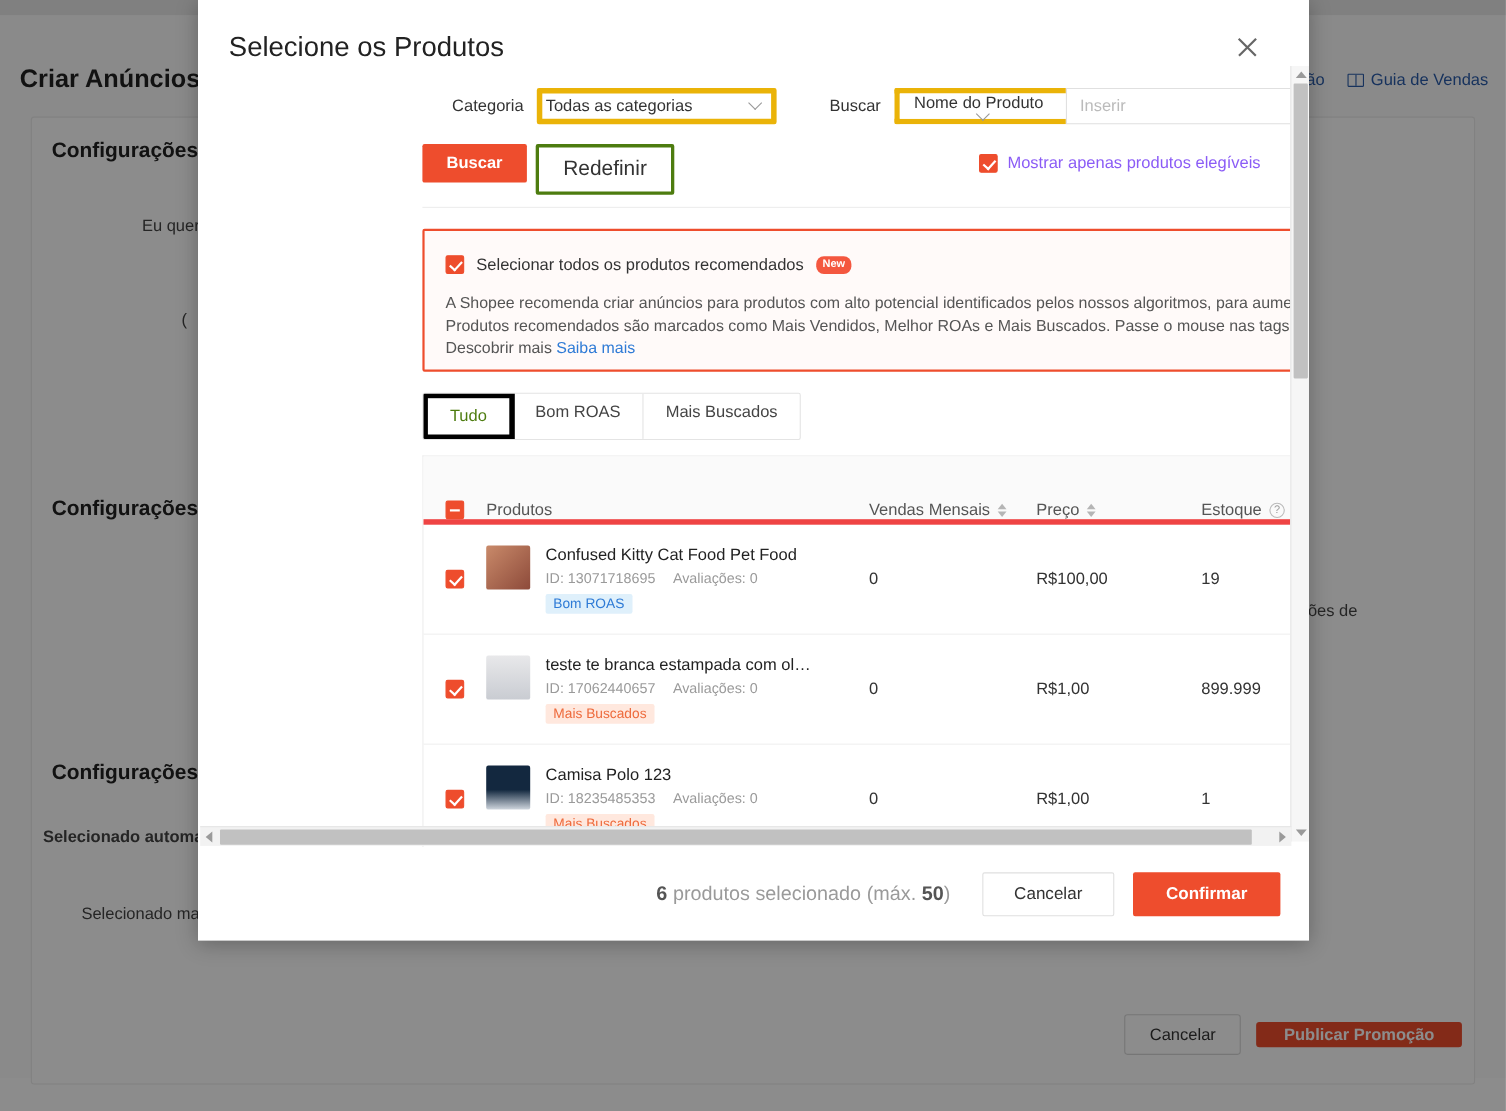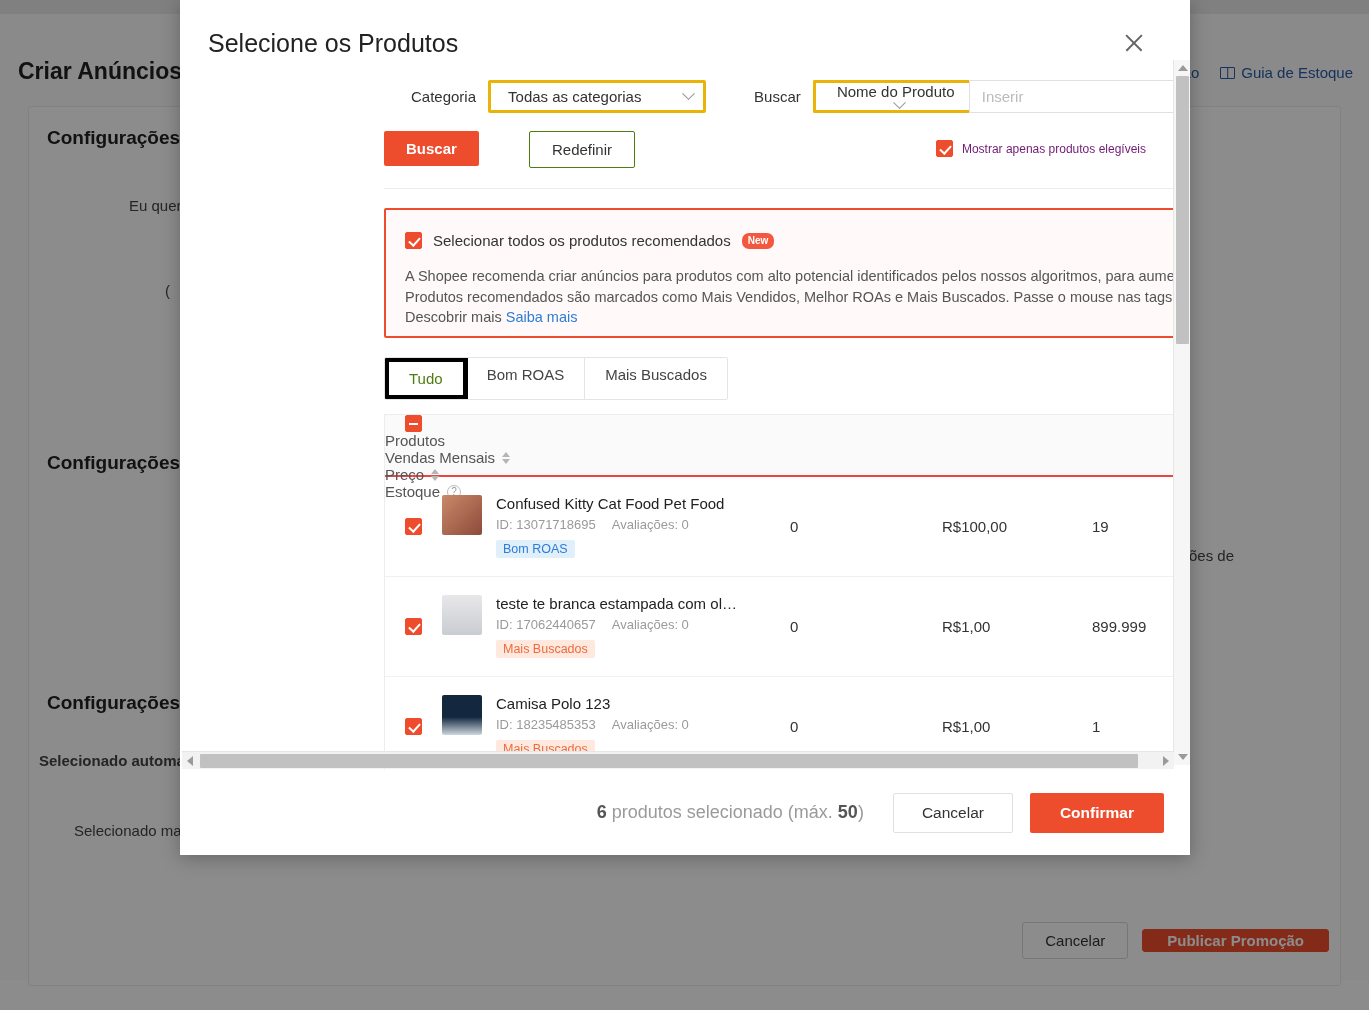--- a/index.html
+++ b/index.html
@@ -100,23 +100,23 @@
   .close-x:before { transform: rotate(45deg); }
   .close-x:after { transform: rotate(-45deg); }
 
   
   .filter-row {
     position: absolute; left: 219px; top: 80px;
     display: flex; align-items: center; margin-left: 12px;
   }
   .f-label { font-size: 15px; color: #333; margin-right: 12px; white-space: nowrap; }
   .sel {
-    height: 33px; border: 3px solid #eab308; border-radius: 2px;
+    height: 33px; border: 5px solid #eab308; border-radius: 2px;
     background: #fff; display: flex; align-items: center;
-    padding: 0 10px 0 17px; font-size: 15px; color: #333;
+    padding: 0 10px 0 3px; font-size: 15px; color: #333;
     justify-content: space-between; cursor: pointer;
   }
   #sel-categoria { width: 218px; }
   #sel-buscar-tipo {
     width: 156px; border-right: none; border-radius: 2px 0 0 2px; flex-direction: column;
   }
   .chev {
     width: 9px; height: 9px; border-right: 1.4px solid #999;
     border-bottom: 1.4px solid #999; transform: rotate(45deg) translate(-2px,-2px);
     margin-left: 8px; flex: none;
@@ -129,27 +129,27 @@
   .text-input::placeholder { color: #bbb; }
 
   
   .btn-buscar {
     position: absolute; left: 204px; top: 131px;
     background: #ee4d2d; color: #fff; border: none; border-radius: 2px;
     font-size: 15px; font-weight: bold; padding: 9px 22px; cursor: pointer;
   }
   .btn-redefinir {
     position: absolute; left: 307px; top: 131px;
-    background: #fff; color: #333; border: 1px solid #4d7c0f;
-    border-radius: 2px; font-size: 15px; padding: 9px 22px; cursor: pointer; margin-left: 42px;
+    background: #fff; color: #333; border: 3px solid #4d7c0f;
+    border-radius: 2px; font-size: 19px; padding: 9px 22px; cursor: pointer;
   }
   .elegiveis {
     position: absolute; right: 27px; top: 140px;
-    display: flex; align-items: center; gap: 9px;
-    font-size: 12px; color: #701a75; white-space: nowrap; cursor: pointer;
+    display: flex; align-items: flex-end; gap: 9px;
+    font-size: 15px; color: #8b5cf6; white-space: nowrap; cursor: pointer;
   }
 
   
   .cb {
     width: 17px; height: 17px; border-radius: 2px; flex: none;
     position: relative; cursor: pointer;
   }
   .cb.checked { background: #ee4d2d; border: 1px solid #ee4d2d; }
   .cb.checked:after {
     content: ""; position: absolute; left: 5px; top: 1.5px;
@@ -202,23 +202,23 @@
   .tab:last-child { border-right: none; }
   .tab.active { color: #4d7c0f; border: 5px solid #000000; margin: -1px; }
 
   
   .table-wrap {
     position: absolute; left: 204px; top: 414px;
     width: 962px; border: 1px solid #ededed; border-bottom: none;
     background: #fff;
   }
   .thead {
-    display: flex; align-items: flex-start; height: 62px;
-    background: #fafafa; border-bottom: 2px solid #ef4444;
-    font-size: 15px; color: #555; flex-direction: column;
+    display: flex; align-items: flex-end; height: 62px;
+    background: #fafafa; border-bottom: 5px solid #ef4444;
+    font-size: 15px; color: #555;
   }
   .col-cb { width: 57px; display: flex; justify-content: center; flex: none; }
   .col-prod { width: 348px; flex: none; }
   .col-vendas { width: 152px; flex: none; }
   .col-preco { width: 150px; flex: none; }
   .col-estoque { width: 148px; flex: none; }
   .hdr-cell { display: flex; align-items: center; gap: 7px; }
   .sort {
     display: inline-flex; flex-direction: column; gap: 2px; flex: none;
   }
@@ -315,21 +315,21 @@
 <div id="bg-page">
   <div id="bg-topstrip"></div>
   <div id="bg-inner">
 
     <div class="bg-title">Criar Anúncios de</div>
 
     <div class="bg-headerlinks">
       <span class="lnk">ção</span>
       <span style="display:inline-flex;align-items:center;gap:6px;margin-left:14px;">
         <span class="book-ico"></span>
-        <span class="lnk">Guia de Estoque</span>
+        <span class="lnk">Guia de Vendas</span>
       </span>
     </div>
 
     <div class="bg-card">
       <div class="bg-section-title" style="left:18px;top:20px;">Configurações B</div>
       <div class="bg-label" style="left:100px;top:90px;">Eu quer</div>
       <div class="bg-label" style="left:136px;top:175px;">(</div>
       <div class="bg-section-title" style="left:18px;top:345px;">Configurações de</div>
       <div class="bg-label" style="left:1160px;top:440px;">ões de</div>
       <div class="bg-section-title" style="left:18px;top:585px;">Configurações de</div>

